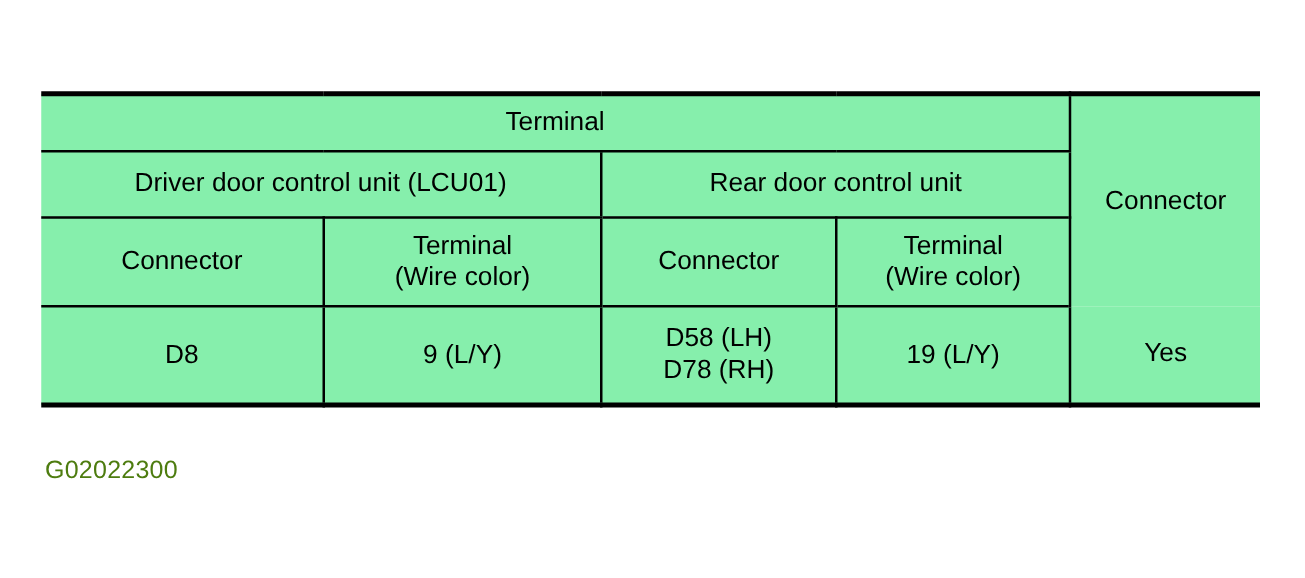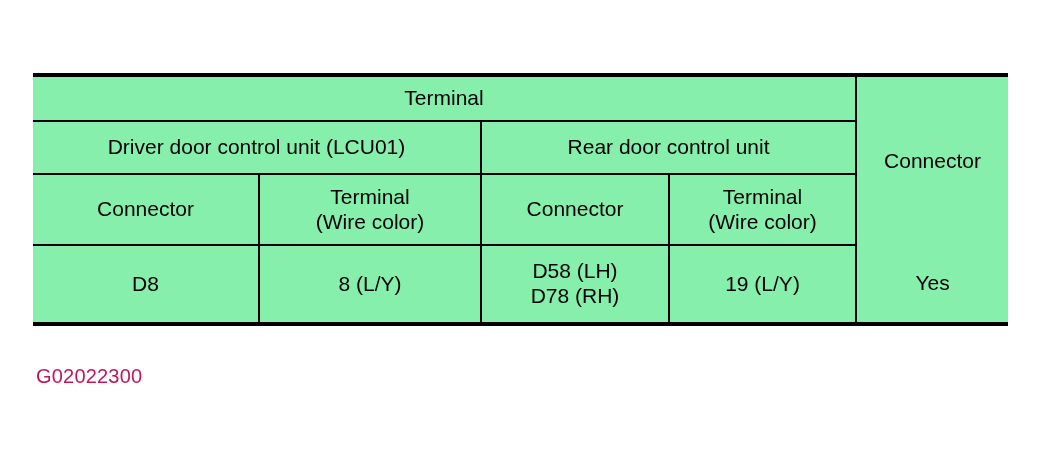--- a/index.html
+++ b/index.html
@@ -62,21 +62,21 @@
 
   .two-line { white-space: pre-line; }
 
   
   #figure-caption {
     position: absolute;
     left: 36px;
     top: 365px;
     font-size: 20px;
     font-family: "Liberation Sans", sans-serif;
-    color: #be185d;
+    color: #4d7c0f;
     letter-spacing: 0.2px;
     white-space: nowrap;
   }
 </style>
 </head>
 <body>
 
 <table id="continuity-table">
   <colgroup>
     <col class="col-a">
@@ -100,21 +100,21 @@
       <td class="rule-bottom two-line">Connector</td>
       <td class="rule-bottom rule-left two-line">Terminal
 (Wire color)</td>
       <td class="rule-bottom rule-left two-line">Connector</td>
       <td class="rule-bottom rule-left two-line">Terminal
 (Wire color)</td>
     </tr>
 
     <tr class="row-data">
       <td>D8</td>
-      <td class="rule-left">8 (L/Y)</td>
+      <td class="rule-left">9 (L/Y)</td>
       <td class="rule-left two-line">D58 (LH)
 D78 (RH)</td>
       <td class="rule-left">19 (L/Y)</td>
       <td class="rule-left">Yes</td>
     </tr>
   </tbody>
 </table>
 
 <div id="figure-caption">G02022300</div>
 

